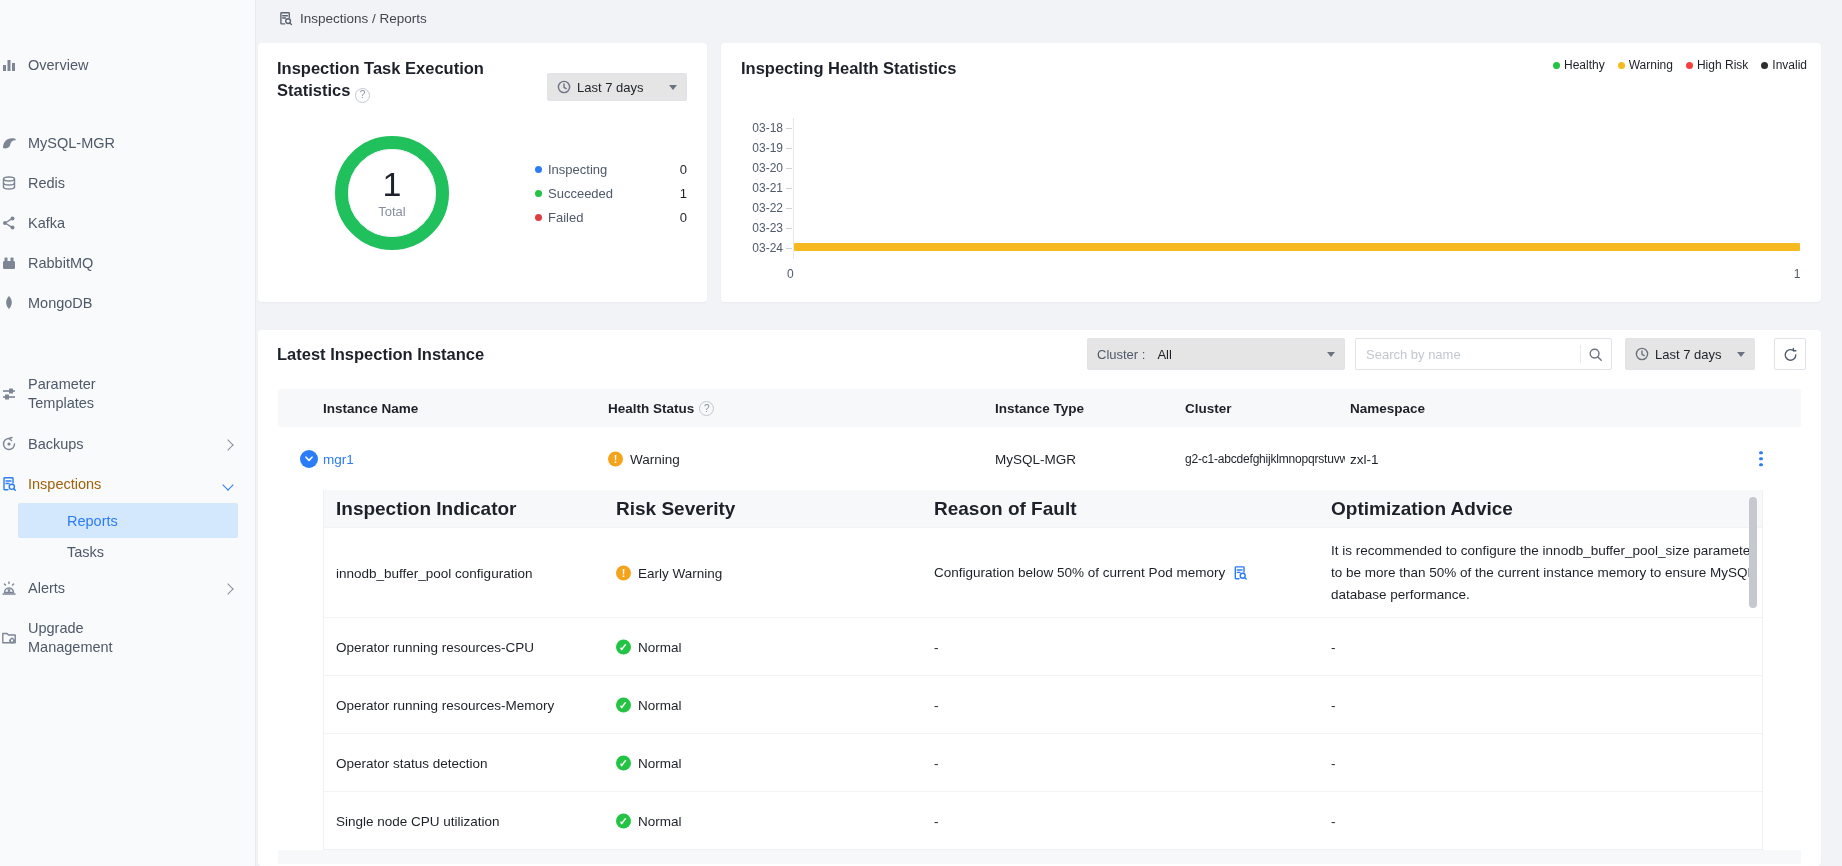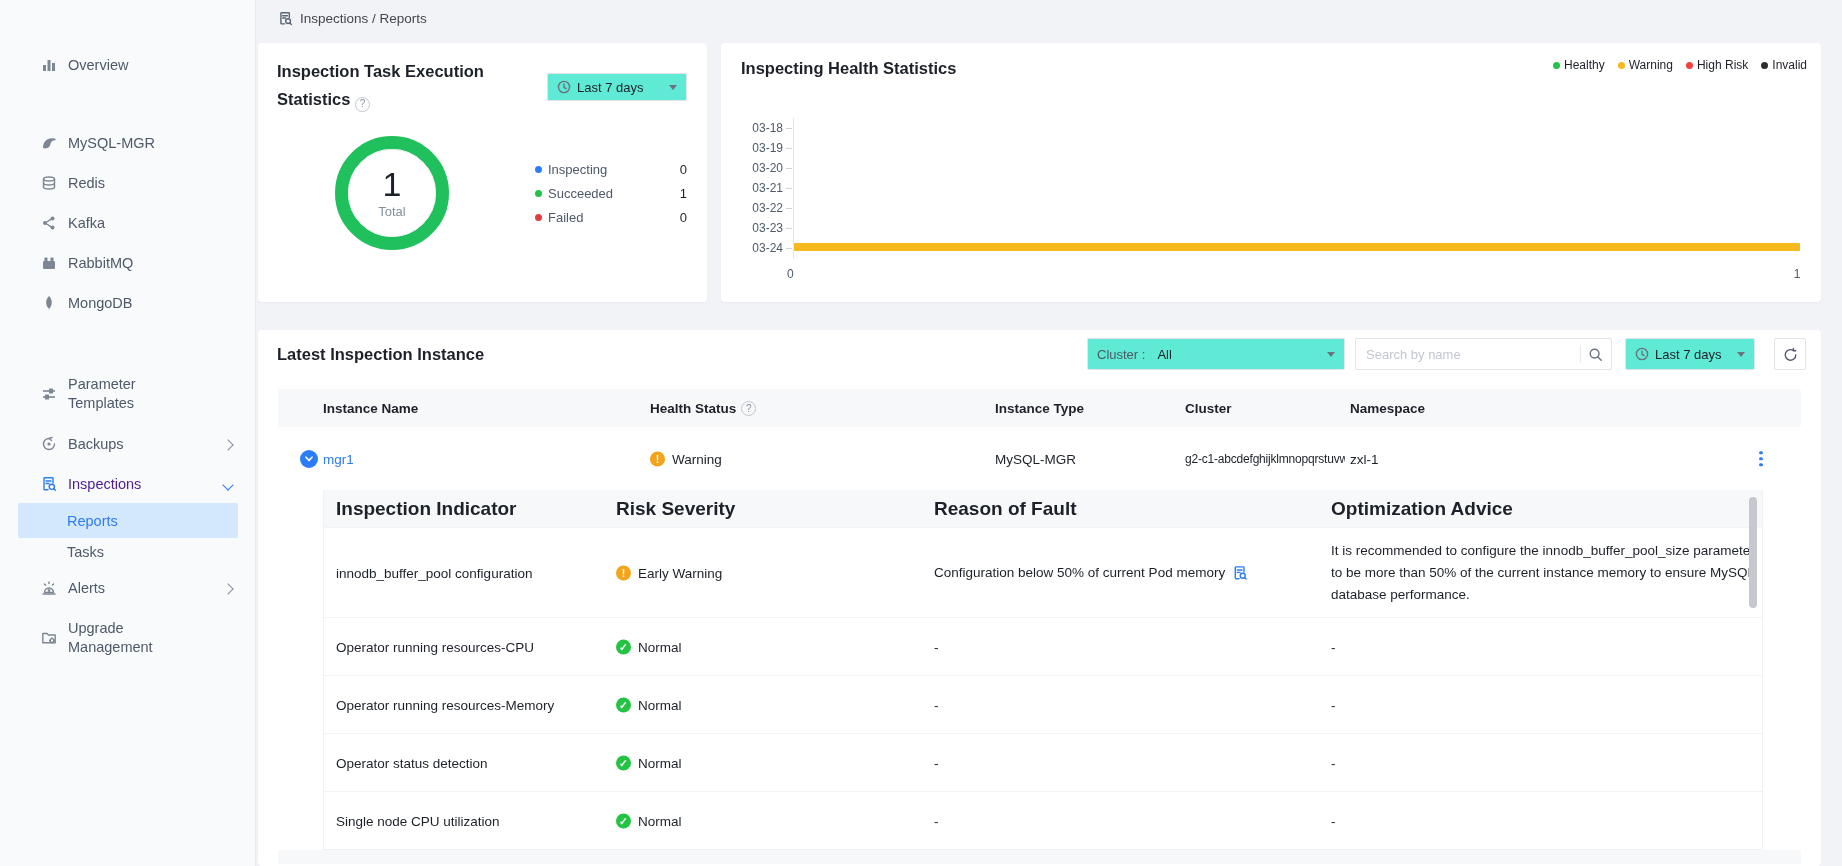--- a/index.html
+++ b/index.html
@@ -2,28 +2,28 @@
 <html><head>
 <meta charset="utf-8">
 <style>
   * { margin:0; padding:0; box-sizing:border-box; }
   html,body { width:1842px; height:866px; overflow:hidden; }
   body { font-family:"Liberation Sans", sans-serif; background:#f2f3f7; color:#1d2129; font-size:13.5px; }
   .screen { position:relative; width:1842px; height:866px; }
 
   
   .sidebar { position:absolute; left:0; top:0; width:256px; height:866px; background:#f9fafc; border-right:1px solid #e8eaef; }
-  .nav-item { position:absolute; left:0; width:256px; height:40px; display:flex; align-items:center; padding-left:40px; color:#4e5969; font-size:14.5px; cursor:pointer; }
+  .nav-item { position:absolute; left:0; width:256px; height:40px; display:flex; align-items:center; color:#4e5969; font-size:14.5px; cursor:pointer; }
   .nav-item .nicon { width:17px; height:17px; margin-right:11px; flex:0 0 17px; display:flex; align-items:center; justify-content:center; }
   .nav-item svg { display:block; }
   .nav-item .nlabel { flex:1; line-height:19px; }
   .nav-item.two-line { height:56px; }
   .nav-item.two-line .nlabel { max-width:135px; }
   .nav-item .chev { margin-right:24px; color:#86909c; }
-  .nav-item.active-parent { color:#4c1d95; font-weight:500; }
+  .nav-item.active-parent { color:#a16207; font-weight:500; }
   .nav-item.active-parent .chev { color:#2b7cf7; }
   .nav-sub { position:absolute; left:0; width:256px; height:40px; display:flex; align-items:center; padding-left:67px; color:#4e5969; font-size:14.5px; cursor:pointer; }
   .nav-sub.selected { left:18px; width:220px; height:35px; padding-left:49px; background:#d4e8fd; border-radius:2px; color:#2b7cf7; }
   .chev-right { width:8px; height:8px; border-right:1.6px solid currentColor; border-top:1.6px solid currentColor; transform:rotate(45deg); display:inline-block; }
   .chev-down  { width:8px; height:8px; border-right:1.6px solid currentColor; border-bottom:1.6px solid currentColor; transform:rotate(45deg); display:inline-block; margin-top:-4px; }
   .gicon { fill:none; stroke:#7d8694; stroke-width:1.4; stroke-linecap:round; stroke-linejoin:round; }
   .gfill { fill:#7d8694; stroke:none; }
   .bicon { fill:none; stroke:#2b7cf7; stroke-width:1.4; stroke-linecap:round; stroke-linejoin:round; }
 
   
@@ -32,22 +32,22 @@
   
   .card { position:absolute; background:#fff; border-radius:4px; box-shadow:0 1px 2px rgba(31,35,41,.04); }
   #card-task { left:258px; top:43px; width:449px; height:259px; }
   #card-health { left:721px; top:43px; width:1100px; height:259px; }
   #card-table { left:258px; top:330px; width:1563px; height:536px;text-decoration:underline; }
   .card-title { font-size:16.5px; font-weight:700; color:#1d2129; }
 
   .help-icon { display:inline-flex; width:15px; height:15px; border:1px solid #c2c7d0; border-radius:50%; color:#86909c; font-size:10px; align-items:center; justify-content:center; font-weight:400; vertical-align:-2px; }
 
   
-  #task-title { position:absolute; left:19px; top:14px; width:225px; line-height:28px; }
-  .select-box { position:absolute; display:flex; align-items:center; gap:6px; border:1px solid #e0e3e8; border-radius:2px; background:#5eead4; padding:0 9px; font-size:13px; color:#1d2129; cursor:pointer; }
+  #task-title { position:absolute; left:19px; top:14px; width:225px; line-height:22px; }
+  .select-box { position:absolute; display:flex; align-items:center; gap:6px; border:1px solid #e0e3e8; border-radius:2px; background:#e5e5e5; padding:0 9px; font-size:13px; color:#1d2129; cursor:pointer; }
   #task-range { right:20px; top:30px; width:140px; height:28px; }
   .caret { width:0; height:0; border-left:4px solid transparent; border-right:4px solid transparent; border-top:5px solid #6b7280; margin-left:auto; }
   .clock svg { display:block; }
   .donut { position:absolute; left:77px; top:93px; width:114px; height:114px; border-radius:50%; border:13px solid #20c05c; display:flex; flex-direction:column; align-items:center; justify-content:center; }
   .donut-hairline { position:absolute; inset:0; border-radius:50%; border:1px solid #eef0f3; }
   .donut-total { font-size:34px; color:#1d2129; line-height:34px; }
   .donut-sub { font-size:13px; color:#86909c; margin-top:3px; }
   .dlegend { position:absolute; left:277px; right:20px; top:114px; }
   .dlegend-row { height:24px; display:flex; align-items:center; }
   .dot { width:7px; height:7px; border-radius:50%; flex:0 0 7px; margin-right:6px; }
@@ -99,21 +99,21 @@
   .sth { position:absolute; top:0; height:37px; display:flex; align-items:center; font-weight:700; font-size:19px; color:#1d2129; }
   .srow { position:relative; background:#fff; border-top:1px solid #f2f3f5; }
   .srow.tall { height:90px; }
   .srow.std { height:58px; }
   .scell { position:absolute; top:50%; transform:translateY(-50%); display:flex; align-items:center; gap:7px; font-size:13.5px; color:#1d2129; }
   .advice { width:430px; line-height:22px; font-size:13.5px; color:#1d2129; }
   .scrollbar-thumb { position:absolute; right:5px; top:7px; width:8px; height:111px; border-radius:4px; background:#c5c8ce; }
   .bottom-strip { height:14px; background:#f7f8fa; }
 
   .c-indicator { left:12px; }  .c-risk { left:292px; }  .c-reason { left:579px;margin-left:31px; }  .c-advice { left:1007px; }
-  .m-name { left:45px;justify-content:center; } .m-health { left:330px;margin-left:42px; } .m-type { left:717px; } .m-cluster { left:907px; } .m-ns { left:1072px; }
+  .m-name { left:45px;justify-content:center; } .m-health { left:330px; } .m-type { left:717px; } .m-cluster { left:907px; } .m-ns { left:1072px; }
 </style>
 </head>
 <body>
 
 <div class="screen">
 
   <div class="sidebar">
 
     <div class="nav-item" style="top:45px">
       <span class="nicon">

